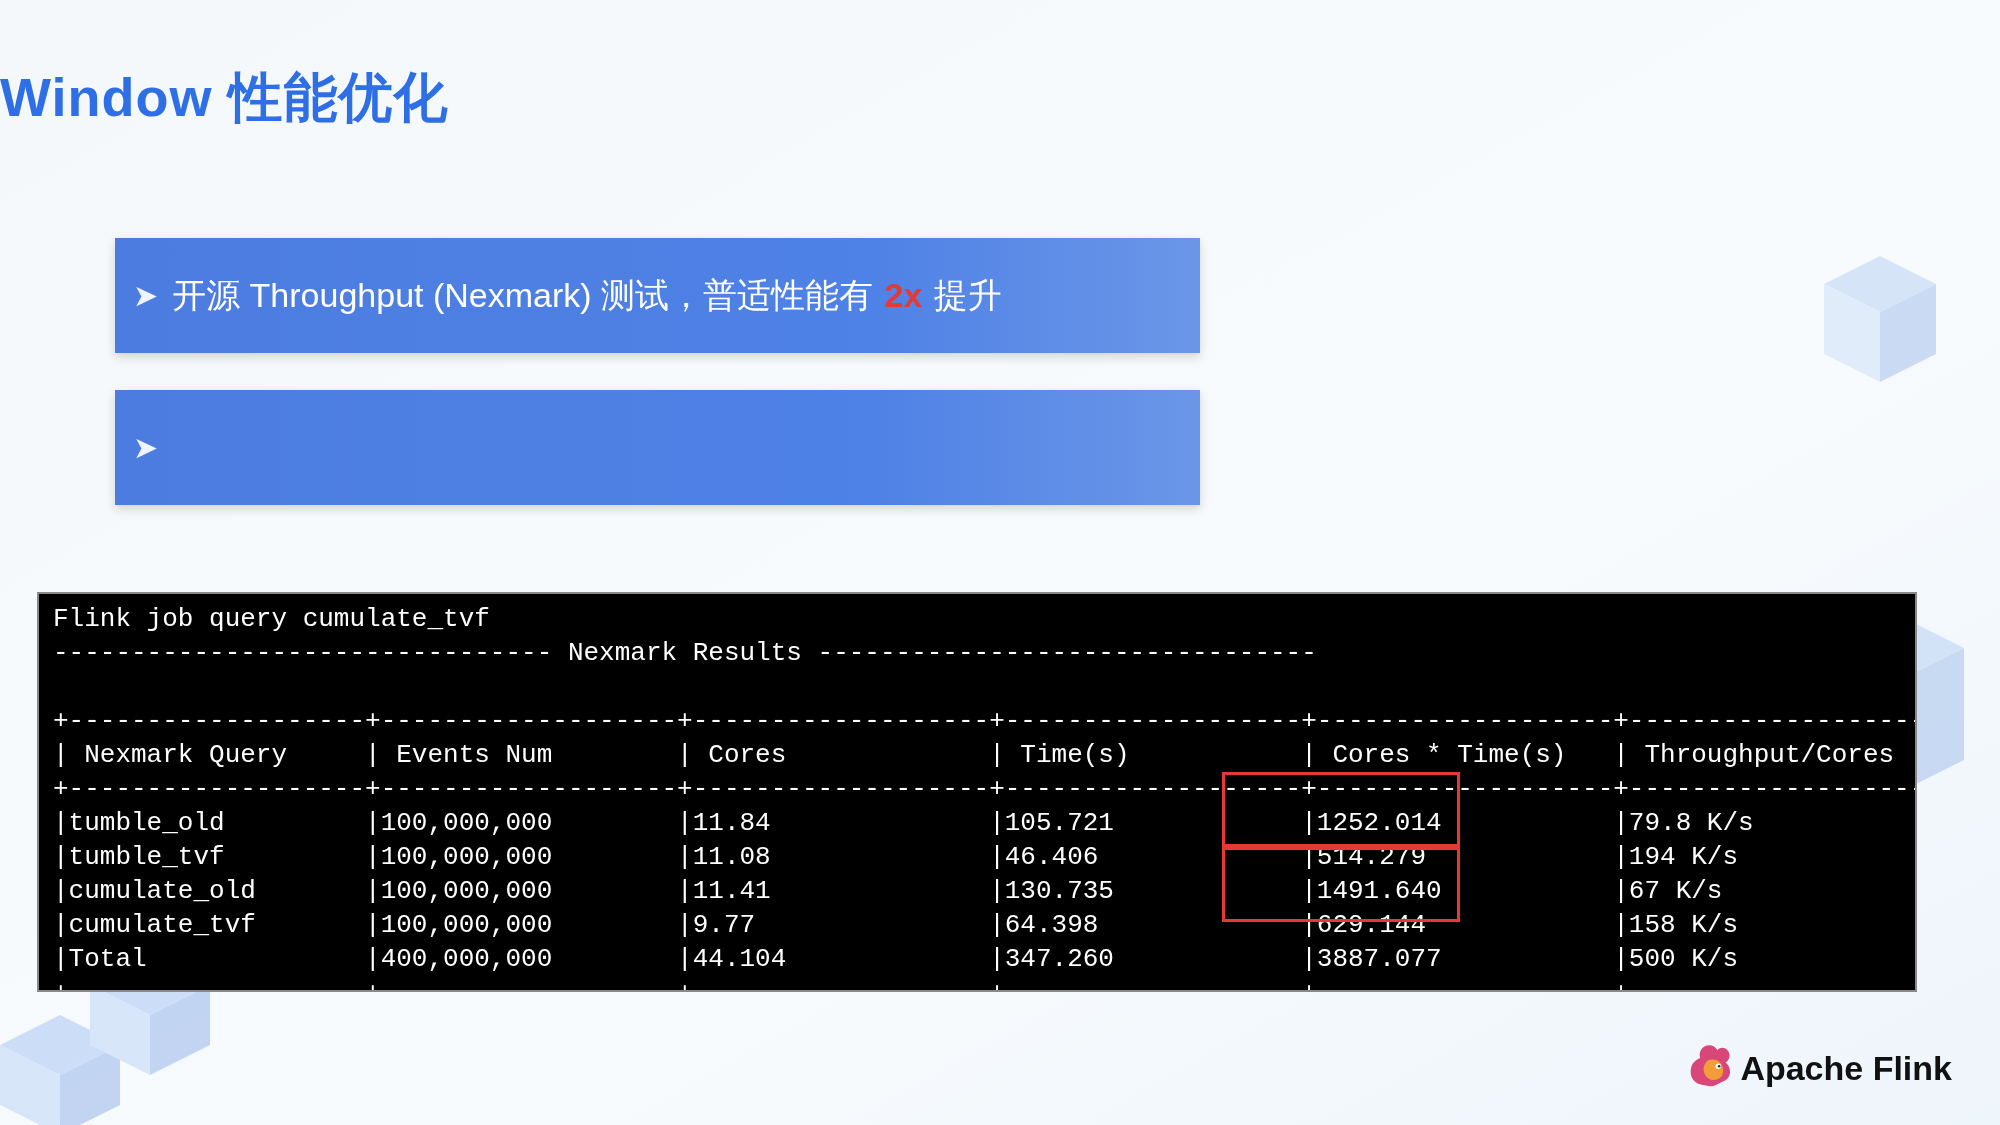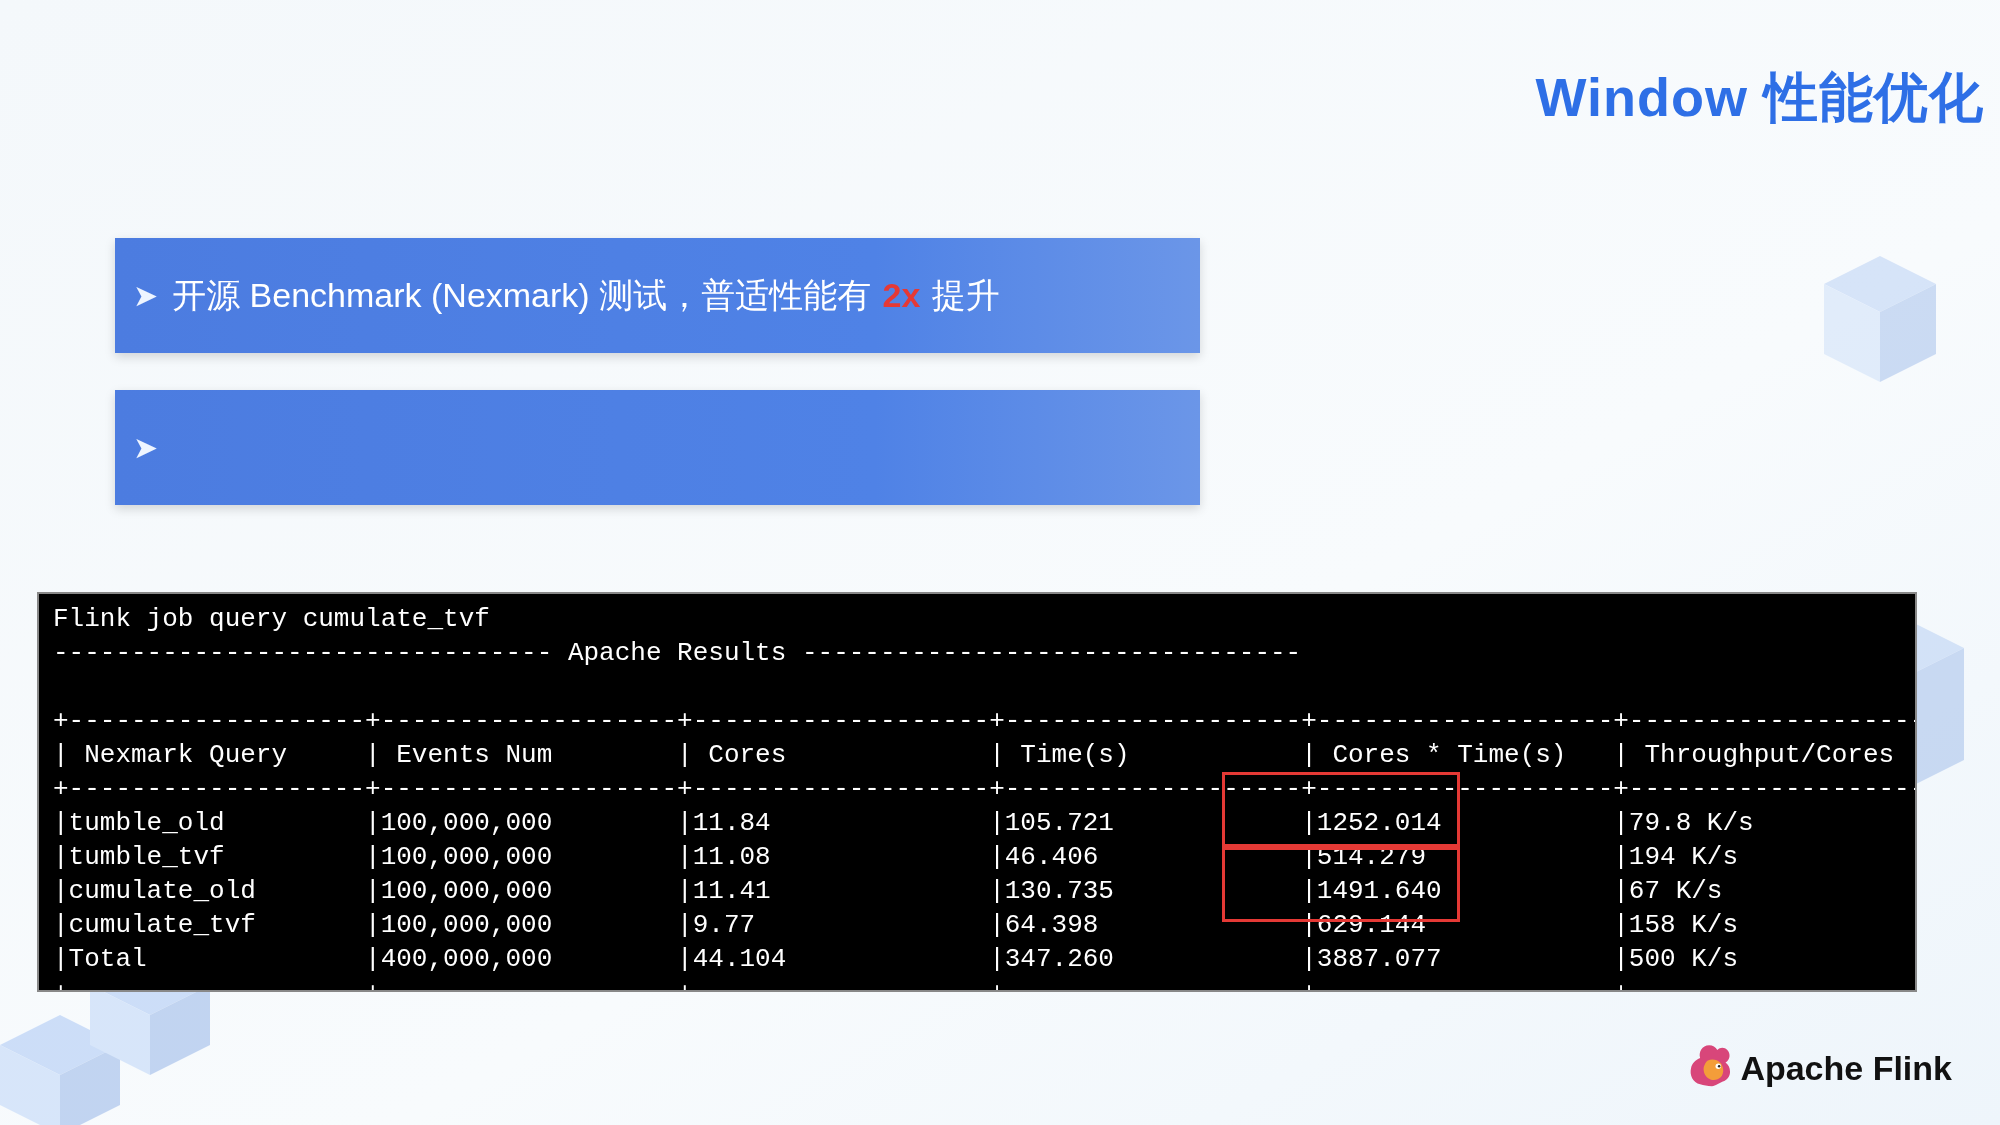--- a/index.html
+++ b/index.html
@@ -37,22 +37,22 @@
     width: 320px;
     height: 700px;
     opacity: 0.32;
     pointer-events: none;
   }
 
   .title {
     position: absolute;
     top: 62px;
     left: 0;
-    right: 16px;
-    text-align: right;
+    right: 8px;
+    text-align: left;
     font-size: 54px;
     font-weight: 700;
     color: #2e6fe6;
     letter-spacing: 1px;
   }
 
   .bullet {
     position: absolute;
     left: 115px;
     width: 1085px;
@@ -151,30 +151,30 @@
       <polygon points="100,350 160,320 160,400 100,430" fill="#6f99e0"></polygon>
       <polygon points="40,320 100,350 100,430 40,400" fill="#b3cef6"></polygon>
     </g>
   </svg>
 
   <div class="title">Window 性能优化</div>
 
   <div class="bullet bullet1">
     <span class="arrow">➤</span>
     <span>
-      <span>开源 Benchmark (</span><span class="underline">Nexmark</span><span>) 测试，普适性能有 </span><span class="multiplier">2x</span><span> 提升</span>
+      <span>开源 Throughput (</span><span class="underline">Nexmark</span><span>) 测试，普适性能有 </span><span class="multiplier">2x</span><span> 提升</span>
     </span>
   </div>
 
   <div class="bullet bullet2">
     <span class="arrow">➤</span>
   </div>
 
   <div class="terminal"><span>Flink job query cumulate_tvf</span>
-<span>-------------------------------- Apache Results --------------------------------</span>
+<span>-------------------------------- Nexmark Results --------------------------------</span>
 
 <span>+-------------------+-------------------+-------------------+-------------------+-------------------+-------------------+</span>
 <span>| Nexmark Query     | Events Num        | Cores             | Time(s)           | Cores * Time(s)   | Throughput/Cores  |</span>
 <span>+-------------------+-------------------+-------------------+-------------------+-------------------+-------------------+</span>
 <span id="term-rows">|tumble_old         |100,000,000        |11.84              |105.721            |1252.014           |79.8 K/s           |
 |tumble_tvf         |100,000,000        |11.08              |46.406             |514.279            |194 K/s            |
 |cumulate_old       |100,000,000        |11.41              |130.735            |1491.640           |67 K/s             |
 |cumulate_tvf       |100,000,000        |9.77               |64.398             |629.144            |158 K/s            |
 |Total              |400,000,000        |44.104             |347.260            |3887.077           |500 K/s            |
 </span><span>+-------------------+-------------------+-------------------+-------------------+-------------------+-------------------+</span></div>

